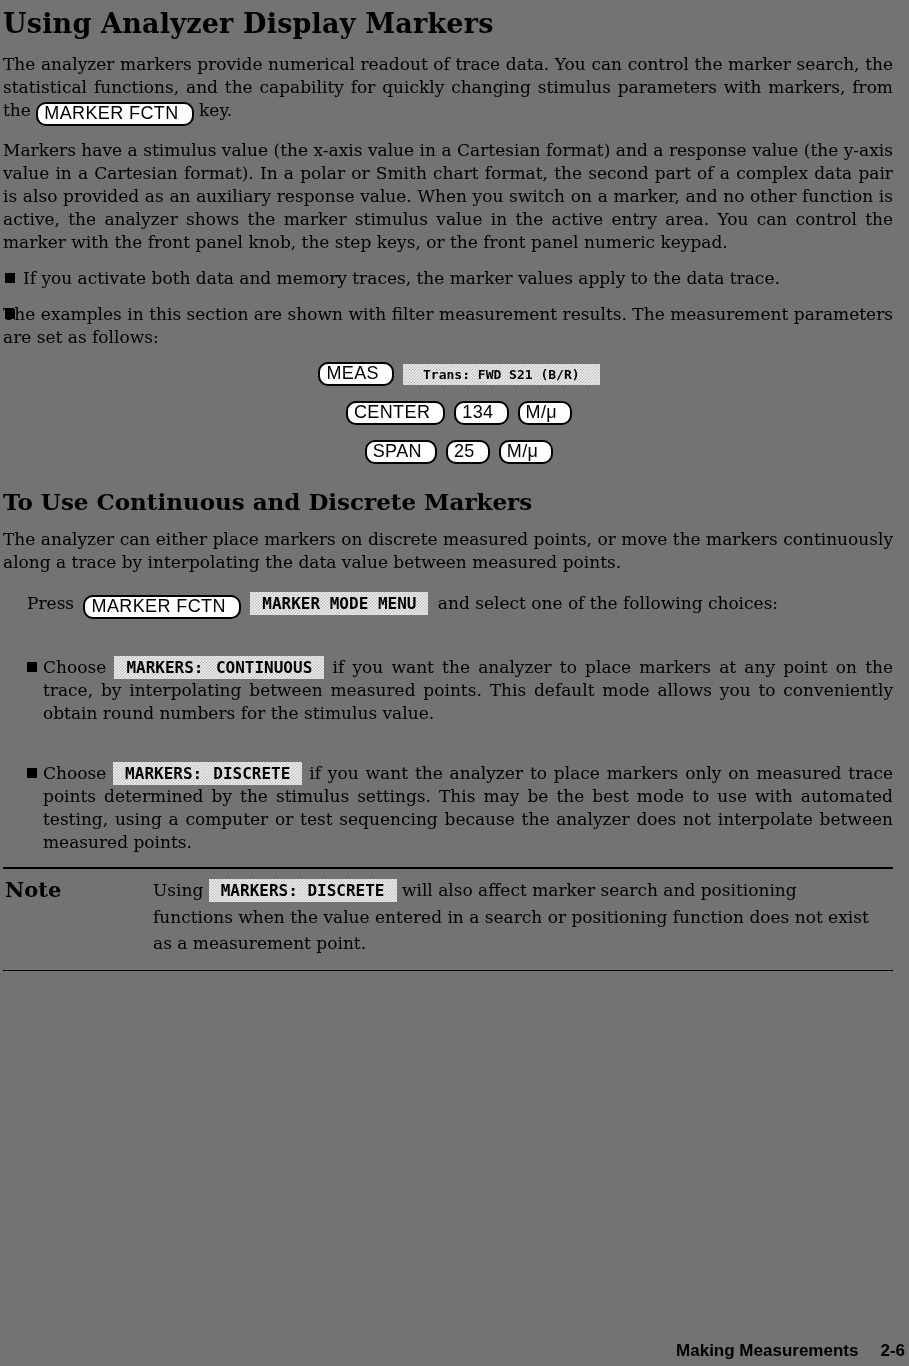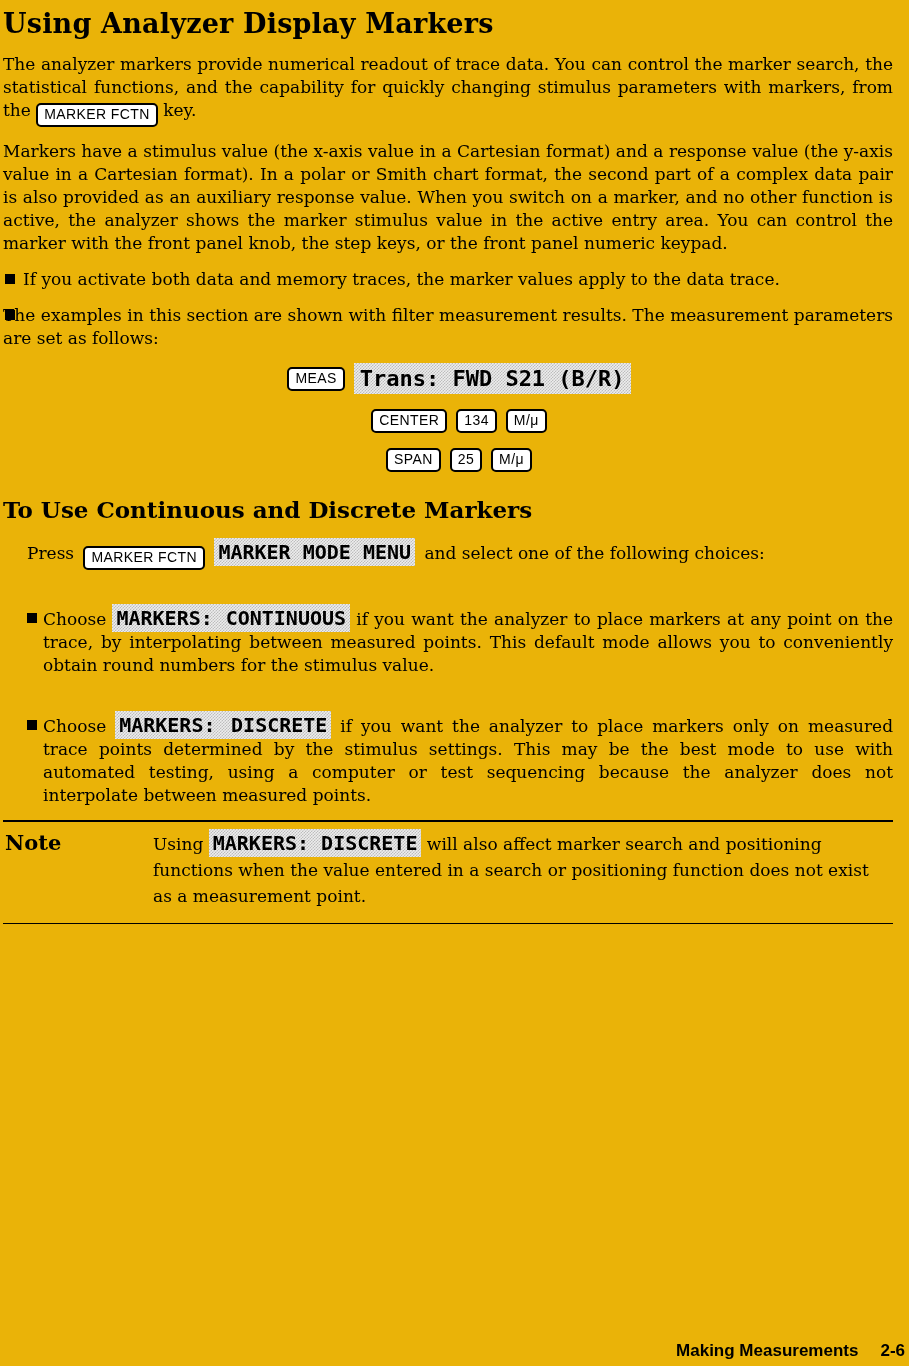--- a/index.html
+++ b/index.html
@@ -1,20 +1,20 @@
 <!DOCTYPE html>
 <html><head>
 <meta charset="utf-8">
 <style>
   html, body { margin: 0; padding: 0; background: #fff; }
   .page {
     position: relative;
     width: 909px;
     height: 1366px;
-    background: #eab308;
+    background: #737373;
     color: #000;
     font-family: "DejaVu Serif", serif;
     box-sizing: border-box;
     padding: 6px 16px 0 3px;
     overflow: hidden;
   }
   h1.title {
     font-family: "DejaVu Serif", serif;
     font-size: 27px;
     font-weight: bold;
@@ -53,44 +53,44 @@
     width: 10px;
     height: 10px;
     background: #000;
     display: inline-block;
   }
   ul.bullets.level1 .sq { left: 2px; }
   ul.bullets.level2 .sq { left: 24px; }
   .keycap {
     display: inline-block;
     font-family: "Liberation Sans", sans-serif;
-    font-size: 14px;
+    font-size: 18px;
     line-height: 17px;
     border: 2px solid #000;
-    border-radius: 5px;
-    padding: 1px 6px 2px 6px;
+    border-radius: 10px;
+    padding: 1px 13px 2px 6px;
     vertical-align: -3px;
     letter-spacing: 0.4px;
     white-space: nowrap;
     background: #fff;
   }
   .softkey {
     font-family: "DejaVu Sans Mono", monospace;
     font-weight: bold;
-    font-size: 20px;
-    padding: 2px 4px;
+    font-size: 16px;
+    padding: 2px 12px;
     white-space: nowrap;
     background-color: #ededed;
     background-image:
       linear-gradient(45deg, #bdbdbd 25%, transparent 25%, transparent 75%, #bdbdbd 75%),
       linear-gradient(45deg, #bdbdbd 25%, transparent 25%, transparent 75%, #bdbdbd 75%);
     background-size: 3px 3px;
     background-position: 0 0, 1.5px 1.5px;
   }
-  .softkey.lg { font-size: 22px; padding: 3px 6px; }
+  .softkey.lg { font-size: 13px; padding: 3px 20px; }
   .keyrows { margin: 4px 0 0 22px; }
   .keyrow {
     display: flex;
     align-items: center;
     gap: 9px;
     margin-bottom: 15px;
     justify-content: center;
   }
   .pressline {
     font-size: 17px;
@@ -169,20 +169,21 @@
     </div>
     <div class="keyrow">
       <span class="keycap">SPAN</span>
       <span class="keycap">25</span>
       <span class="keycap">M/μ</span>
     </div>
   </div>
 
   <h2 class="subtitle">To Use Continuous and Discrete Markers</h2>
 
+  <p class="body">The analyzer can either place markers on discrete measured points, or move the markers continuously along a trace by interpolating the data value between measured points.</p>
 
   <div class="pressline">
     <span>Press</span>
     <span class="keycap">MARKER FCTN</span>
     <span class="softkey">MARKER MODE MENU</span>
     <span>and select one of the following choices:</span>
   </div>
 
   <ul class="bullets level2">
     <li>

